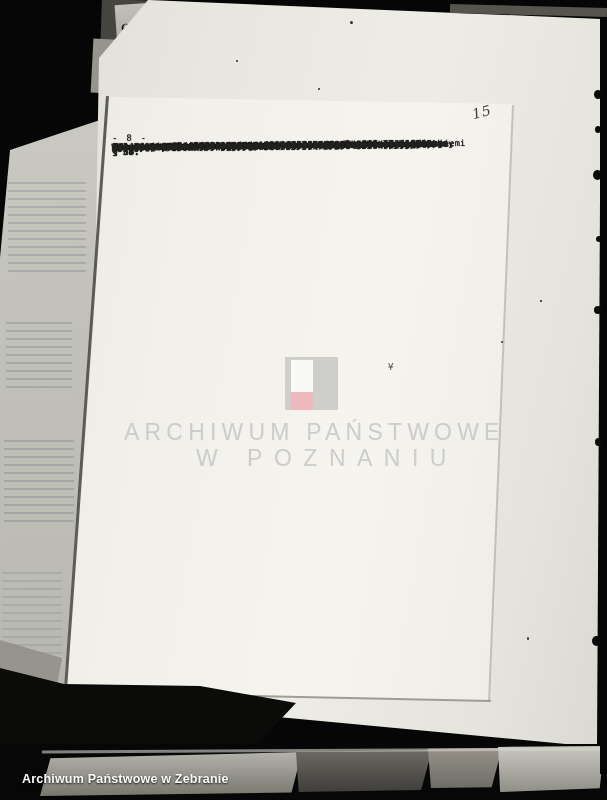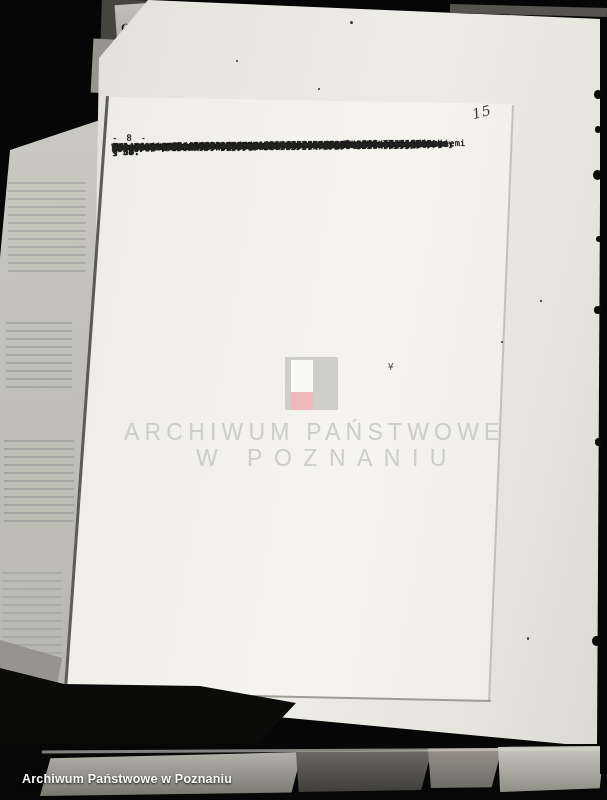--- a/index.html
+++ b/index.html
@@ -155,14 +155,14 @@
   <div class="bump b6"></div>
   <div class="bump b7"></div>
   <div class="top-sliver"></div>
   <div class="speck s1"></div>
   <div class="speck s2"></div>
   <div class="speck s3"></div>
   <div class="speck s4"></div>
   <div class="speck s5"></div>
   <div class="speck s6"></div>
 
-  <div class="caption">Archiwum Państwowe w Poznaniu</div>
+  <div class="caption">Archiwum Państwowe w Zebranie</div>
 </div>
 
 </body></html>

